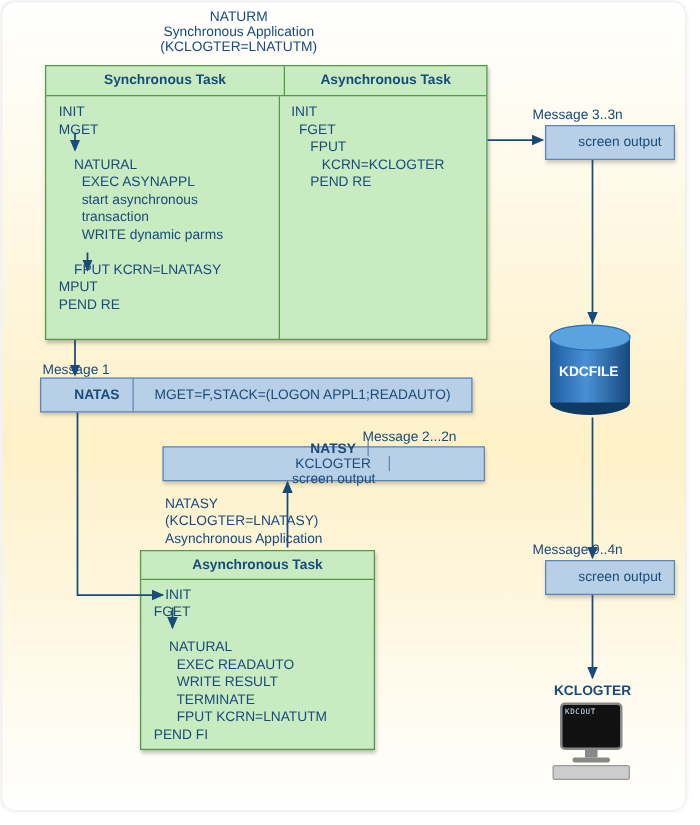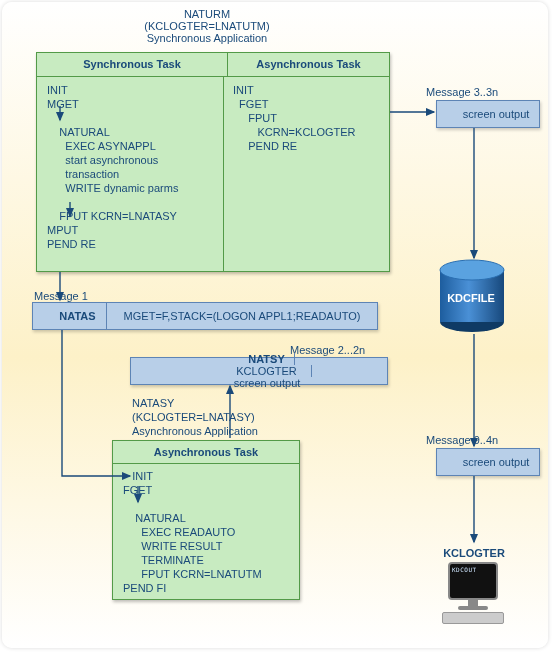--- a/index.html
+++ b/index.html
@@ -102,24 +102,24 @@
     left: 0; top: 0;
     width: 546px; height: 646px;
     pointer-events: none;
   }
 </style>
 </head>
 <body>
 
 <div class="stage">
 
-  <div class="lbl centered" style="left:95px; top:6px; width:220px;">
+  <div class="lbl centered" style="left:79px; top:6px; width:220px;">
     <div>NATURM</div>
+    <div>Synchronous Application</div>
     <div>(KCLOGTER=LNATUTM)</div>
-    <div>Synchronous Application</div>
   </div>
 
   <div class="box-green" style="left:34px; top:50px; width:352px; height:218px;">
     <div style="display:flex; height:24px;">
       <div class="box-header" style="flex:0 0 186px; border-right:1px solid #539a48;">Synchronous Task</div>
       <div class="box-header" style="flex:1;">Asynchronous Task</div>
     </div>
     <div class="vdiv" style="left:186px; top:24px; height:194px;"></div>
     <div class="code" style="left:10px; top:30px;">INIT
 MGET

